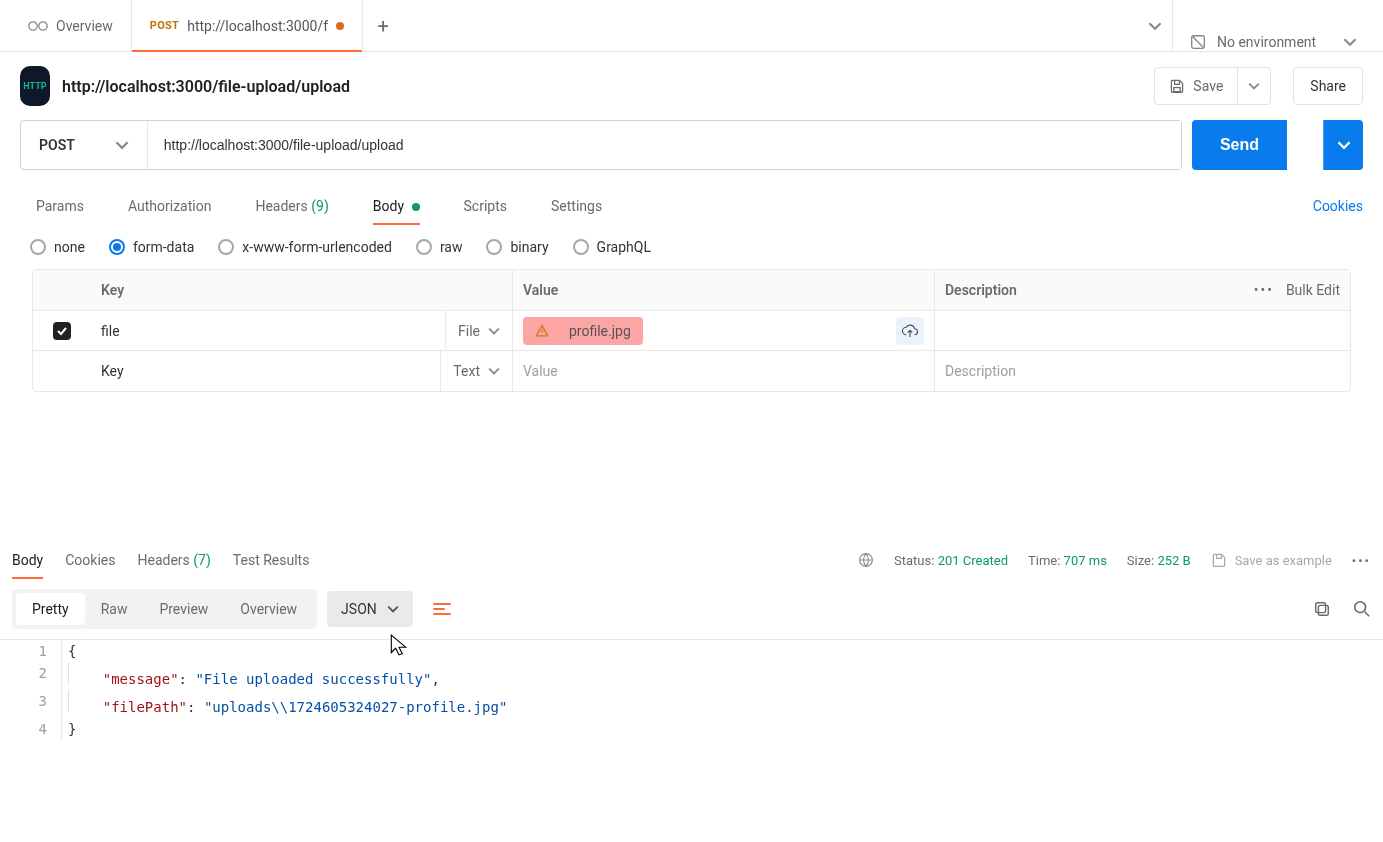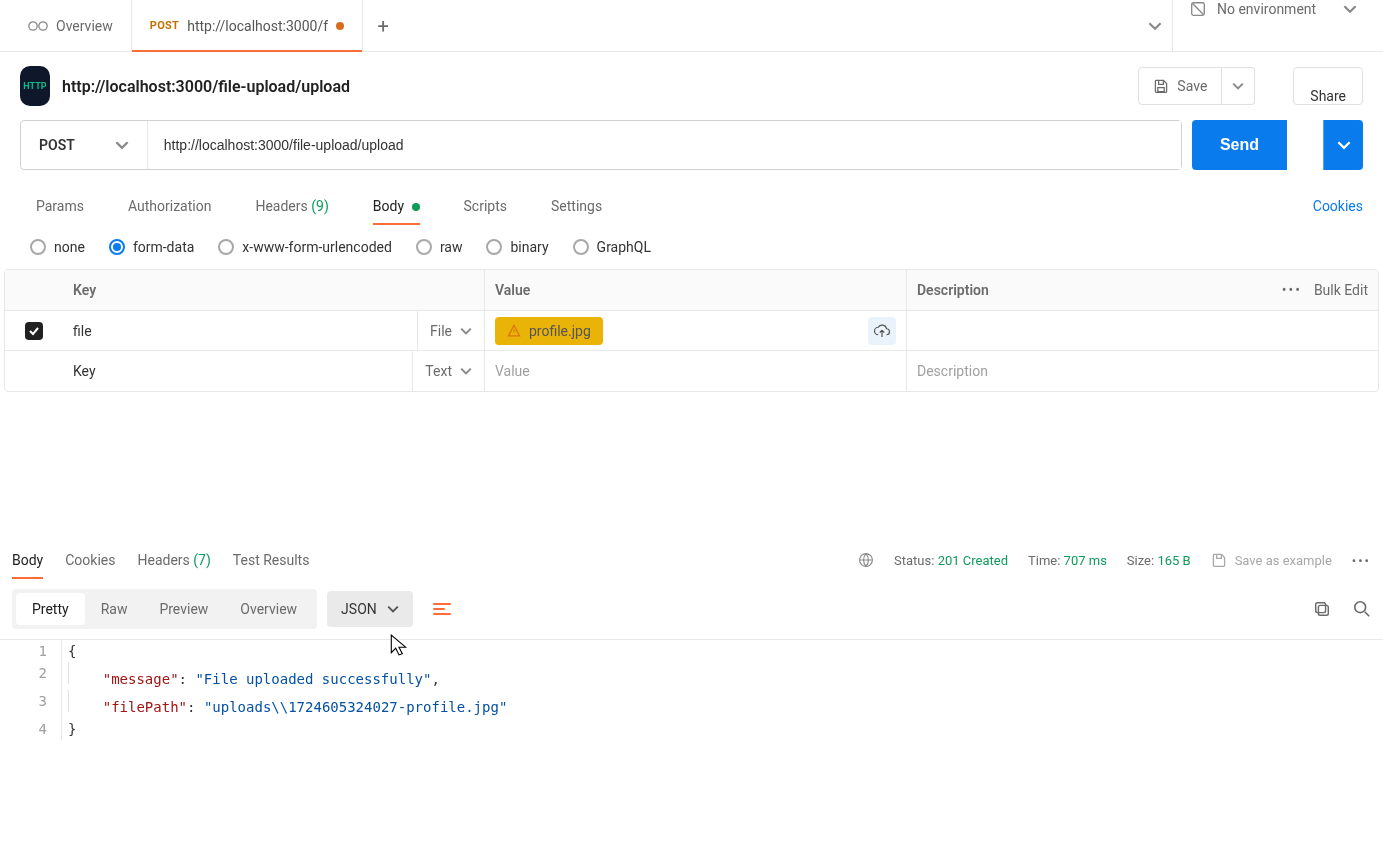--- a/index.html
+++ b/index.html
@@ -8,32 +8,32 @@
 
 .tabs-bar { display: flex; align-items: center; height: 52px; border-bottom: 1px solid #e8e8e8; padding: 0 10px; }
 .tab { display: flex; align-items: center; gap: 8px; padding: 0 18px; height: 100%; color: #6b6b6b; cursor: pointer; position: relative; }
 .tab.overview svg { width: 20px; height: 16px; }
 .tab.request { border-left: 1px solid #e8e8e8; border-right: 1px solid #e8e8e8; }
 .tab-method { color: #c07205; font-size: 11px; font-weight: 700; letter-spacing: 0.3px; }
 .tab-url { color: #555; max-width: 150px; overflow: hidden; text-overflow: ellipsis; white-space: nowrap; }
 .dot-unsaved { width: 8px; height: 8px; border-radius: 50%; background: #d96d1e; }
 .tab.request::after { content: ""; position: absolute; left: 0; right: 0; bottom: -1px; height: 2px; background: #ff6c37; }
 .tab-add { width: 40px; display: flex; align-items: center; justify-content: center; cursor: pointer; color: #6b6b6b; font-size: 20px; }
-.tabs-controls { margin-left: auto; display: flex; align-items: flex-start; height: 100%; }
+.tabs-controls { margin-left: auto; display: flex; align-items: flex-end; height: 100%; }
 .tabs-chev { width: 36px; display: flex; justify-content: center; align-items: center; border-right: 1px solid #e8e8e8; height: 100%; color: #6b6b6b; cursor: pointer; }
 .env { display: flex; align-items: center; gap: 10px; padding: 0 16px; color: #6b6b6b; width: 200px; justify-content: space-between; cursor: pointer; }
 .env-left { display: flex; align-items: center; gap: 10px; }
 
 
 .req-header { display: flex; align-items: center; padding: 14px 20px; gap: 12px; }
 .http-badge { width: 30px; height: 40px; border-radius: 10px; background: #0f172a; display: flex; align-items: center; justify-content: center; color: #0cbb8a; font-size: 9px; font-weight: 700; }
 .req-title { font-size: 16px; font-weight: 600; color: #212121; flex: 1; }
 .save-btn { display: flex; align-items: center; border: 1px solid #e0e0e0; border-radius: 4px 0 0 4px; height: 38px; padding: 0 14px; gap: 8px; cursor: pointer; color: #6b6b6b; }
 .save-chev { display: flex; align-items: center; border: 1px solid #e0e0e0; border-left: none; border-radius: 0 4px 4px 0; height: 38px; padding: 0 10px; cursor: pointer; color: #6b6b6b; }
-.share-btn { display: flex; align-items: flex-end; border: 1px solid #e0e0e0; border-radius: 4px; height: 38px; padding: 0 16px; cursor: pointer; margin-left: 26px; color: #333; }
+.share-btn { display: flex; align-items: center; border: 1px solid #e0e0e0; border-radius: 4px; height: 38px; padding: 0 16px; cursor: pointer; margin-left: 10px; color: #333; }
 
 
 .url-row { display: flex; padding: 0 20px; gap: 10px; }
 .url-box { flex: 1; display: flex; border: 1px solid #d0d0d0; border-radius: 4px; height: 50px; }
 .method-sel { display: flex; align-items: center; gap: 40px; padding: 0 18px; border-right: 1px solid #e8e8e8; cursor: pointer; }
 .method-sel span:first-child { font-weight: 600; color: #333; }
 .url-input { flex: 1; border: none; outline: none; font-size: 14px; padding: 0 16px; color: #333; }
 .send-wrap { display: flex; gap: 36px; }
 .send-btn { background: #097bed; color: #fff; border: none; height: 50px; padding: 0 28px; font-size: 16px; font-weight: 600; border-radius: 4px 0 0 4px; cursor: pointer; }
 .send-chev { background: #097bed; color: #fff; height: 50px; width: 40px; display: flex; align-items: center; justify-content: center; border-radius: 0 4px 4px 0; border-left: 1px solid rgba(255,255,255,0.3); cursor: pointer; }
@@ -48,38 +48,38 @@
 .cookies-link { margin-left: auto; color: #097bed; cursor: pointer; }
 
 
 .radios { display: flex; gap: 24px; padding: 14px 30px; align-items: center; }
 .radio-item { display: flex; align-items: center; gap: 8px; color: #333; cursor: pointer; }
 .radio { width: 16px; height: 16px; border: 2px solid #a8a8a8; border-radius: 50%; display: inline-block; position: relative; }
 .radio.checked { border-color: #097bed; }
 .radio.checked::after { content:""; position:absolute; width:8px; height:8px; border-radius:50%; background:#097bed; top:2px; left:2px; }
 
 
-.fd-table { margin: 0 4px; border: 1px solid #e8e8e8; border-radius: 4px; }
+.fd-table { margin: 0 32px; border: 1px solid #e8e8e8; border-radius: 4px; }
 .fd-head { display: flex; background: #fafafa; border-bottom: 1px solid #e8e8e8; }
 .fd-col-check { width: 58px; }
 .fd-col-key { width: 422px; padding: 12px 10px; color: #6b6b6b; font-weight: 600; border-right: 1px solid #e8e8e8; }
 .fd-col-val { width: 422px; padding: 12px 10px; color: #6b6b6b; font-weight: 600; border-right: 1px solid #e8e8e8; }
 .fd-col-desc { flex:1; padding: 12px 10px; color: #6b6b6b; font-weight: 600; display: flex; align-items: center; }
 .fd-col-desc .bulk { margin-left: auto; display: flex; align-items: center; gap: 12px; font-weight: 400; cursor: pointer; }
 .dots { color: #6b6b6b; letter-spacing: 2px; cursor: pointer;}
 .fd-row { display: flex; border-bottom: 1px solid #e8e8e8; min-height: 40px; align-items: stretch; }
 .fd-row:last-child { border-bottom: none; }
 .fd-cell-check { width: 58px; display:flex; align-items:center; justify-content:center; }
 .chk { width:18px; height:18px; border-radius:4px; background:#212121; display:flex; align-items:center; justify-content:center; color:#fff; }
 .fd-cell-key { width: 422px; border-right: 1px solid #e8e8e8; display: flex; align-items:center; }
 .fd-cell-key .k-text { flex:1; padding: 0 10px; color:#333; }
 .k-placeholder { color: #a0a0a0; }
 .type-sel { display:flex; align-items:center; gap:8px; padding: 0 12px; color:#6b6b6b; cursor:pointer; border-left: 1px solid #e8e8e8; height: 100%; }
 .fd-cell-val { width: 422px; border-right: 1px solid #e8e8e8; display:flex; align-items:center; padding: 4px 10px; gap:8px; }
-.file-pill { display:flex; align-items:center; gap:8px; background:#eab308; border-radius: 4px; padding: 6px 12px; color:#555; }
+.file-pill { display:flex; align-items:center; gap:20px; background:#fca5a5; border-radius: 4px; padding: 6px 12px; color:#555; }
 .cloud-btn { margin-left:auto; width:28px; height:28px; border-radius:4px; background:#eaf3fb; display:flex; align-items:center; justify-content:center; cursor:pointer; color:#555; }
 .fd-cell-desc { flex:1; padding: 0 10px; display:flex; align-items:center; color:#a0a0a0; }
 
 
 .resp-bar { margin-top: 150px; display:flex; align-items:center; padding: 0 12px; gap: 22px; border-bottom: 1px solid transparent; }
 .resp-tab { padding: 10px 0; color:#6b6b6b; cursor:pointer; position:relative; }
 .resp-tab.active { color:#212121; }
 .resp-tab.active::after { content:""; position:absolute; left:0; right:0; bottom:-1px; height:2px; background:#ff6c37; }
 .resp-tab .count { color:#0d9b5c; }
 .resp-right { margin-left:auto; display:flex; align-items:center; gap:20px; color:#6b6b6b; font-size: 13px; }
@@ -328,21 +328,21 @@
     <span>
       <span>Status:</span>
       <span class="val">201 Created</span>
     </span>
     <span>
       <span>Time:</span>
       <span class="val">707 ms</span>
     </span>
     <span>
       <span>Size:</span>
-      <span class="val">165 B</span>
+      <span class="val">252 B</span>
     </span>
     <span class="save-ex">
       <svg width="16" height="16" viewBox="0 0 20 20" fill="none" stroke="#a8a8a8" stroke-width="1.6">
           <path d="M4 3h9l4 4v10a1 1 0 0 1-1 1H4a1 1 0 0 1-1-1V4a1 1 0 0 1 1-1z"></path>
           <path d="M7 3v5h6V3"></path>
         </svg>
       <span>Save as example</span>
     </span>
     <span class="resp-dots">•••</span>
   </div>

